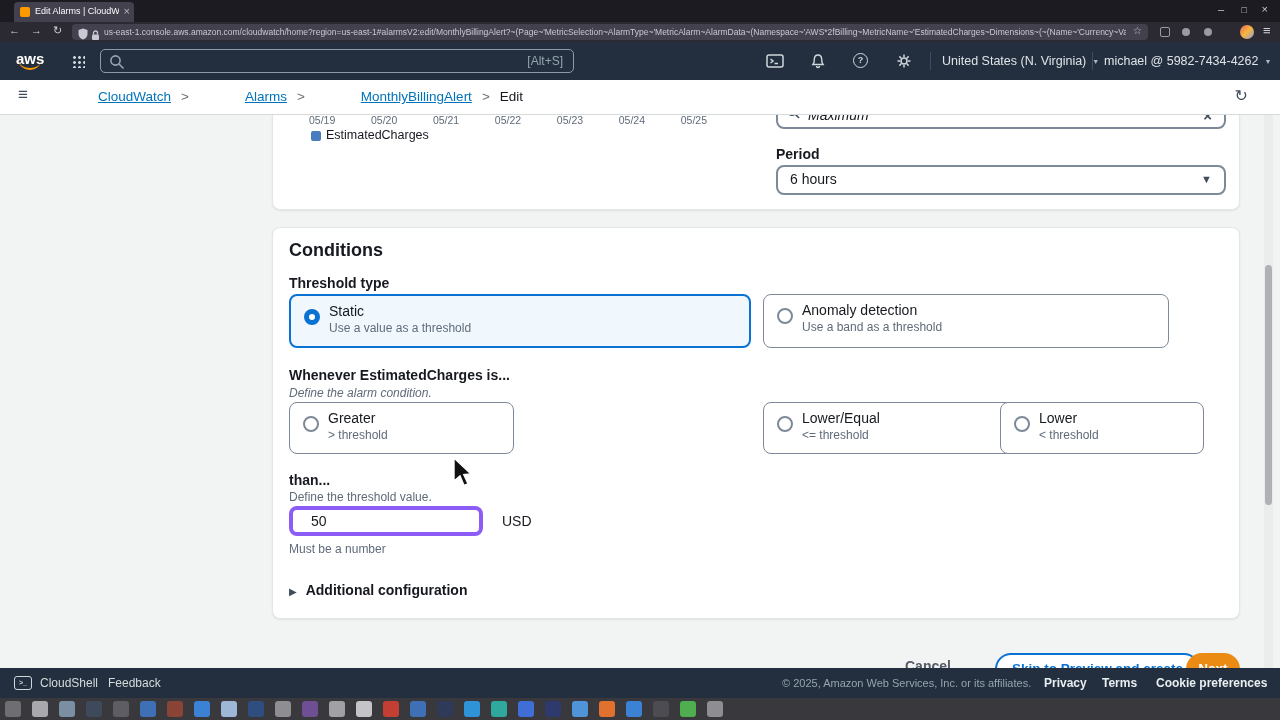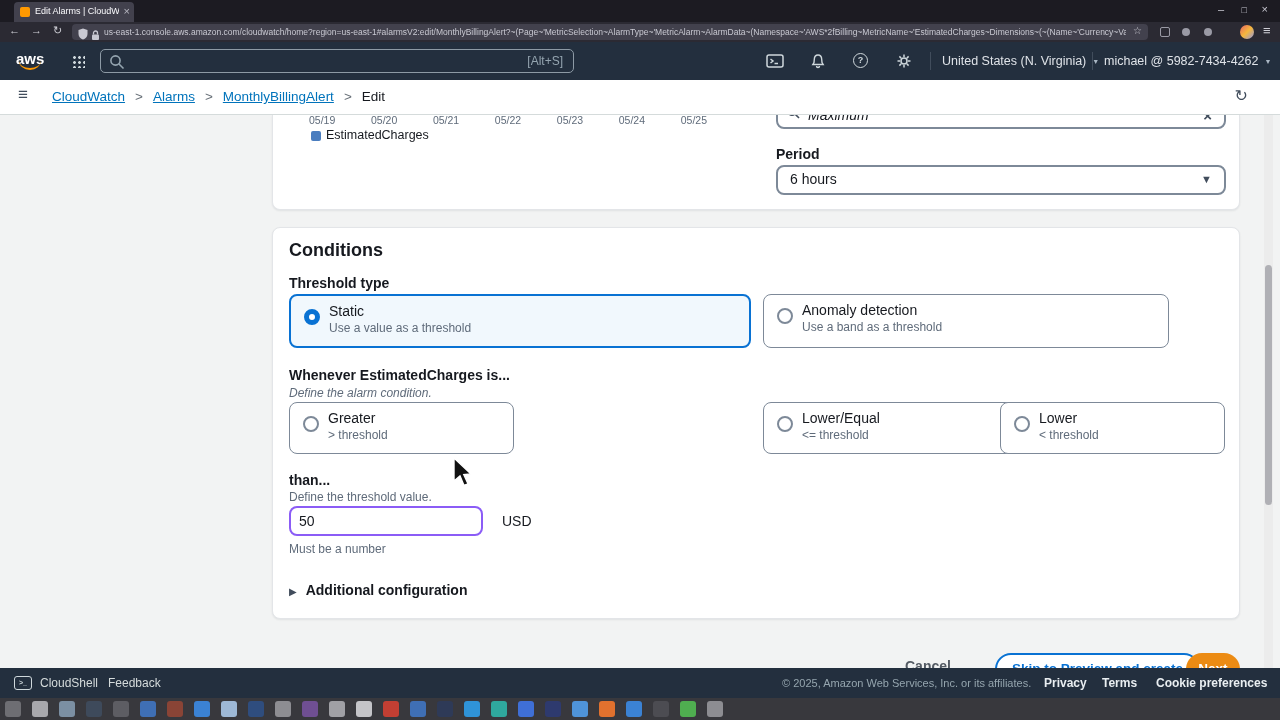--- a/index.html
+++ b/index.html
@@ -57,21 +57,21 @@
   #sep1 { left:930px; } #sep2 { left:1092px; }
   .hdrtxt { position:absolute; top:12px; font-size:12.5px; color:#dfe3e8; }
   #region { left:942px; } #account { left:1104px; }
   .hcaret { font-size:7px; color:#aab7c4; margin-left:6px; vertical-align:1px; }
 
   
   #crumbbar { position:absolute; left:0; top:80px; width:1280px; height:35px; background:#fff;
               border-bottom:1px solid #d5dbdb; }
   #hamb { position:absolute; left:18px; top:5px; font-size:17px; color:#414d5c; }
   #crumbs { position:absolute; left:52px; top:9px; font-size:13.5px; display:flex; gap:10px; }
-  .crumb-link { color:#0073bb; text-decoration:underline; }
+  .crumb-link { color:#0073bb; text-decoration:underline;margin-left:46px; }
   .crumb-sep { color:#687078; }
   .crumb-cur { color:#16191f;text-align:center; }
   #crumb-refresh { position:absolute; right:32px; top:6px; font-size:16px; color:#414d5c; }
 
   
   #content { position:absolute; left:0; top:115px; width:1280px; height:553px; background:#f2f3f3; overflow:hidden; }
 
   #card1 { position:absolute; left:272px; top:0; width:968px; height:95px; background:#fff;
            border:1px solid #e3e5e8; border-top:none; border-radius:0 0 8px 8px; overflow:hidden;
            box-shadow:0 1px 2px rgba(0,28,36,.08); }
@@ -106,24 +106,24 @@
   .radio { position:absolute; left:13px; top:13px; width:16px; height:16px; border-radius:50%;
            border:2px solid #7d8998; background:#fff; }
   .tile.sel .radio { border:5px solid #0972d3; }
   .tlabel { position:absolute; left:38px; top:7px; font-size:14px; color:#16191f; }
   .tdesc { position:absolute; left:38px; top:25px; font-size:12px; color:#5f6b7a; }
   #t-static { left:16px; top:66px; width:462px; height:54px; }
   #t-anom   { left:490px; top:66px; width:406px; height:54px; }
   #t-op0 { left:16px;  top:174px; width:225px; height:52px; }
   #t-op1 { left:253px; top:174px; width:225px; height:52px; }
   #t-op2 { left:490px; top:174px; width:269px; height:52px; }
-  #t-op3 { left:727px; top:174px; width:225px; height:52px; }
-
-  #th-input { position:absolute; left:16px; top:278px; width:194px; height:30px; border:2px solid #8b5cf6;
-              border-radius:8px; font-size:14px; padding:0 8px; color:#16191f; background:#fff; outline:none;
+  #t-op3 { left:727px; top:174px; width:204px; height:52px; }
+
+  #th-input { position:absolute; left:16px; top:278px; width:194px; height:30px; border:4px solid #8b5cf6;
+              border-radius:8px; font-size:14px; padding:0 18px; color:#16191f; background:#fff; outline:none;
               font-family:"Liberation Sans",sans-serif; }
   #usd { position:absolute; left:229px; top:285px; font-size:14px; color:#16191f; }
   #hint { left:16px; top:314px; }
   #expander { position:absolute; left:16px; top:353px; cursor:pointer; }
   #exp-caret { font-size:10px; color:#414d5c; margin-right:9px; }
   #exp-label { font-size:14px; font-weight:700; color:#16191f; }
 
   #btn-cancel { position:absolute; left:905px; top:543px; font-size:14px; font-weight:700; color:#545b64; cursor:pointer; }
   #btn-skip { position:absolute; left:995px; top:538px; height:32px; padding:0 15px; border:2px solid #0972d3;
               border-radius:16px; background:#fff; color:#0972d3; font-weight:700; font-size:13.5px;

